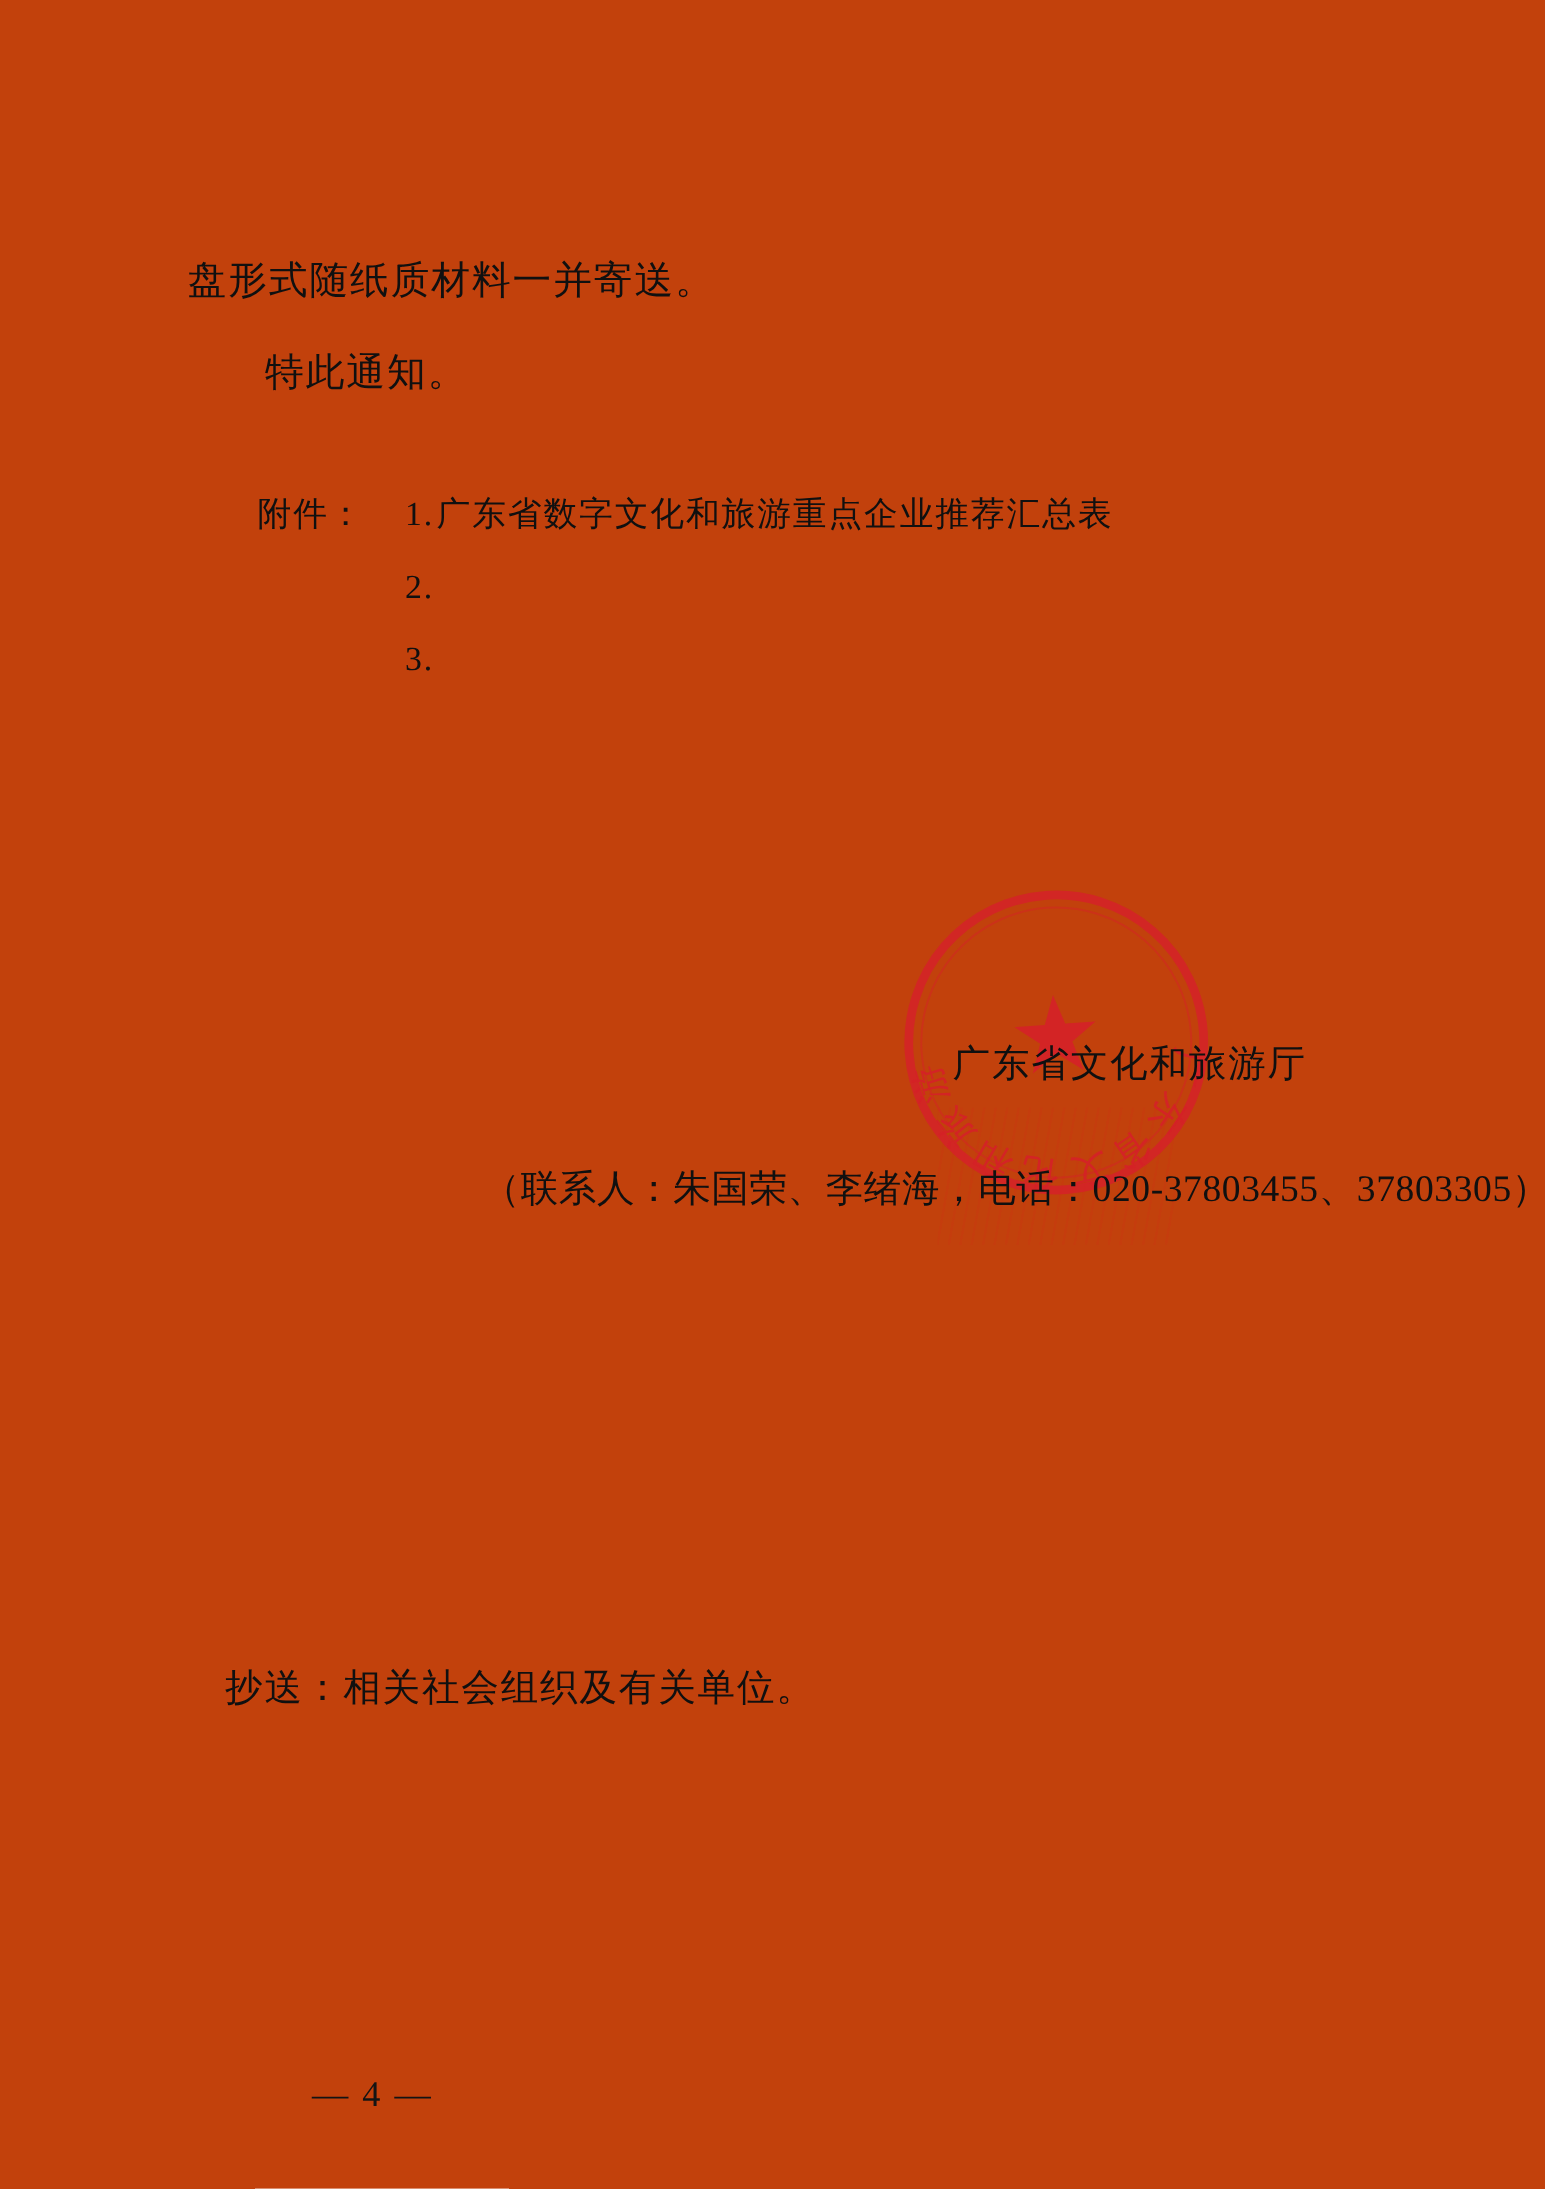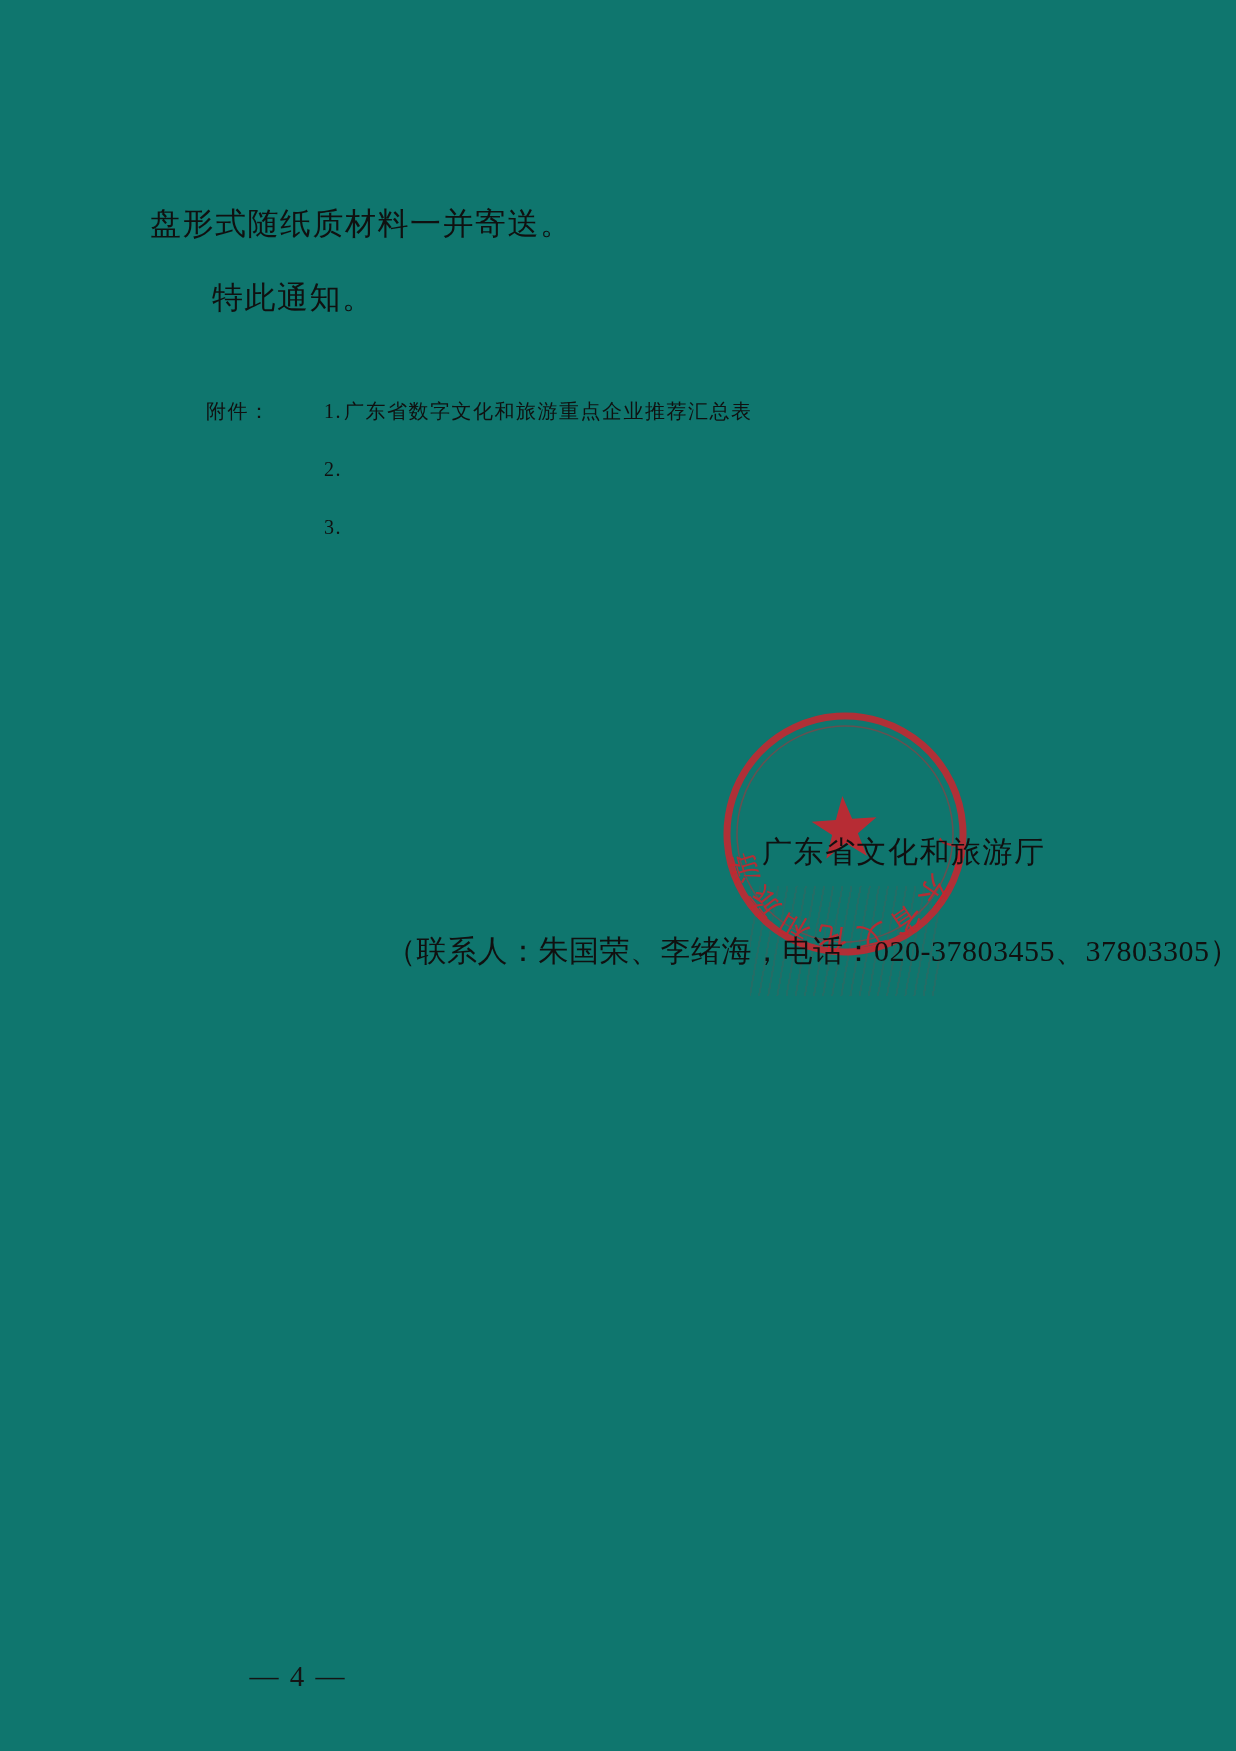--- a/index.html
+++ b/index.html
@@ -9,21 +9,21 @@
   }
   body {
     font-family: "Liberation Serif", "DejaVu Serif", serif;
     color: #101010;
   }
   .page {
     position: relative;
     width: 1236px;
     height: 1751px;
     margin: 0 auto;
-    background: #0f766e;
+    background: #c2410c;
     overflow: hidden;
   }
   .doc-body {
     position: absolute;
     left: 150px;
     top: 196px;
     width: 940px;
   }
   .para {
     font-size: 31px;
@@ -35,21 +35,21 @@
   .para.indent {
     text-indent: 62px;
   }
   .attach-block {
     margin-top: 56px;
     margin-left: 56px;
   }
   .attach-row {
     display: flex;
     align-items: flex-start;
-    font-size: 20px;
+    font-size: 27px;
     line-height: 58px;
     letter-spacing: 1.5px;
     white-space: pre;
   }
   .attach-label {
     width: 118px;
     flex: 0 0 118px;
   }
   .attach-spacer {
     width: 118px;
@@ -181,18 +181,19 @@
     </div>
 
     <div class="sign-block">
       <div class="sign-line">广东省文化和旅游厅</div>
     </div>
 
     <div class="contact-line">（联系人：朱国荣、李绪海，电话：020-37803455、37803305）</div>
 
   </div>
 
+  <div class="cc-line">抄送：相关社会组织及有关单位。</div>
 
   <div class="page-number">
     <span class="page-number-inner">— 4 —</span>
   </div>
 
 </div>
 
 </body></html>

